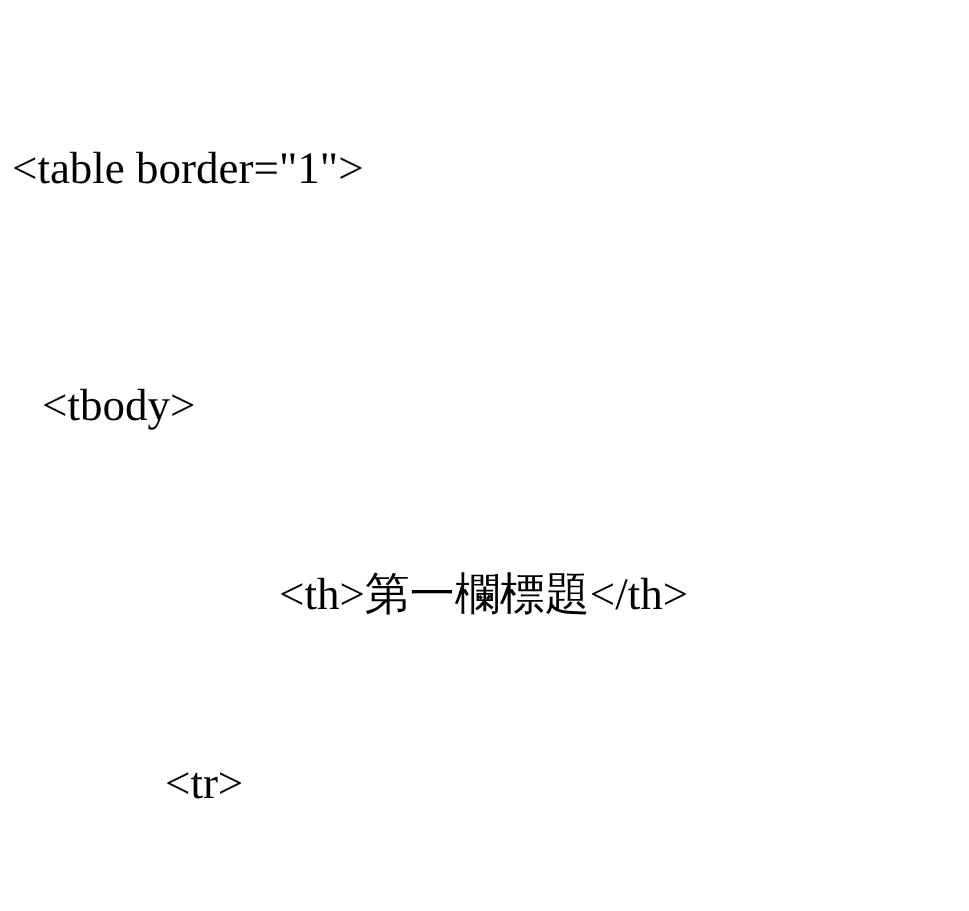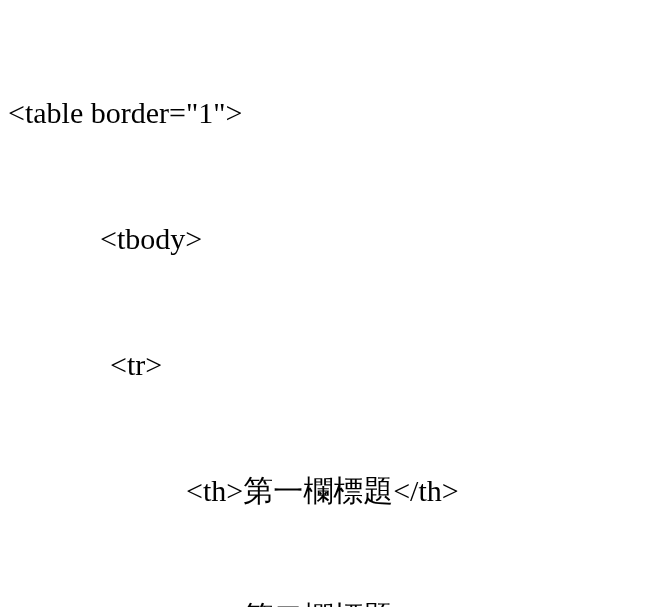--- a/index.html
+++ b/index.html
@@ -20,32 +20,32 @@
       padding-top: 8px;
       color: #000000;
       font-size: 30px;
       line-height: 42px;
       white-space: pre;
     }
     .line {
       height: 42px;
     }
     .indent-0 { padding-left: 8px; }
-    .indent-1 { padding-left: 100px; }
+    .indent-1 { padding-left: 28px; margin-top: 32px; }
     .indent-2 { padding-left: 110px; }
     .indent-3 { padding-left: 186px; }
   </style>
 </head>
 <body>
 
 <div class="code-block">
   <div class="line indent-0">&lt;table border="1"&gt;</div>
   <div class="line indent-1">&lt;tbody&gt;</div>
+  <div class="line indent-3">&lt;th&gt;第一欄標題&lt;/th&gt;</div>
   <div class="line indent-2">&lt;tr&gt;</div>
-  <div class="line indent-3">&lt;th&gt;第一欄標題&lt;/th&gt;</div>
   <div class="line indent-3">&lt;th&gt;第二欄標題&lt;/th&gt;</div>
   
   
   
   
   
   
   
   
   

